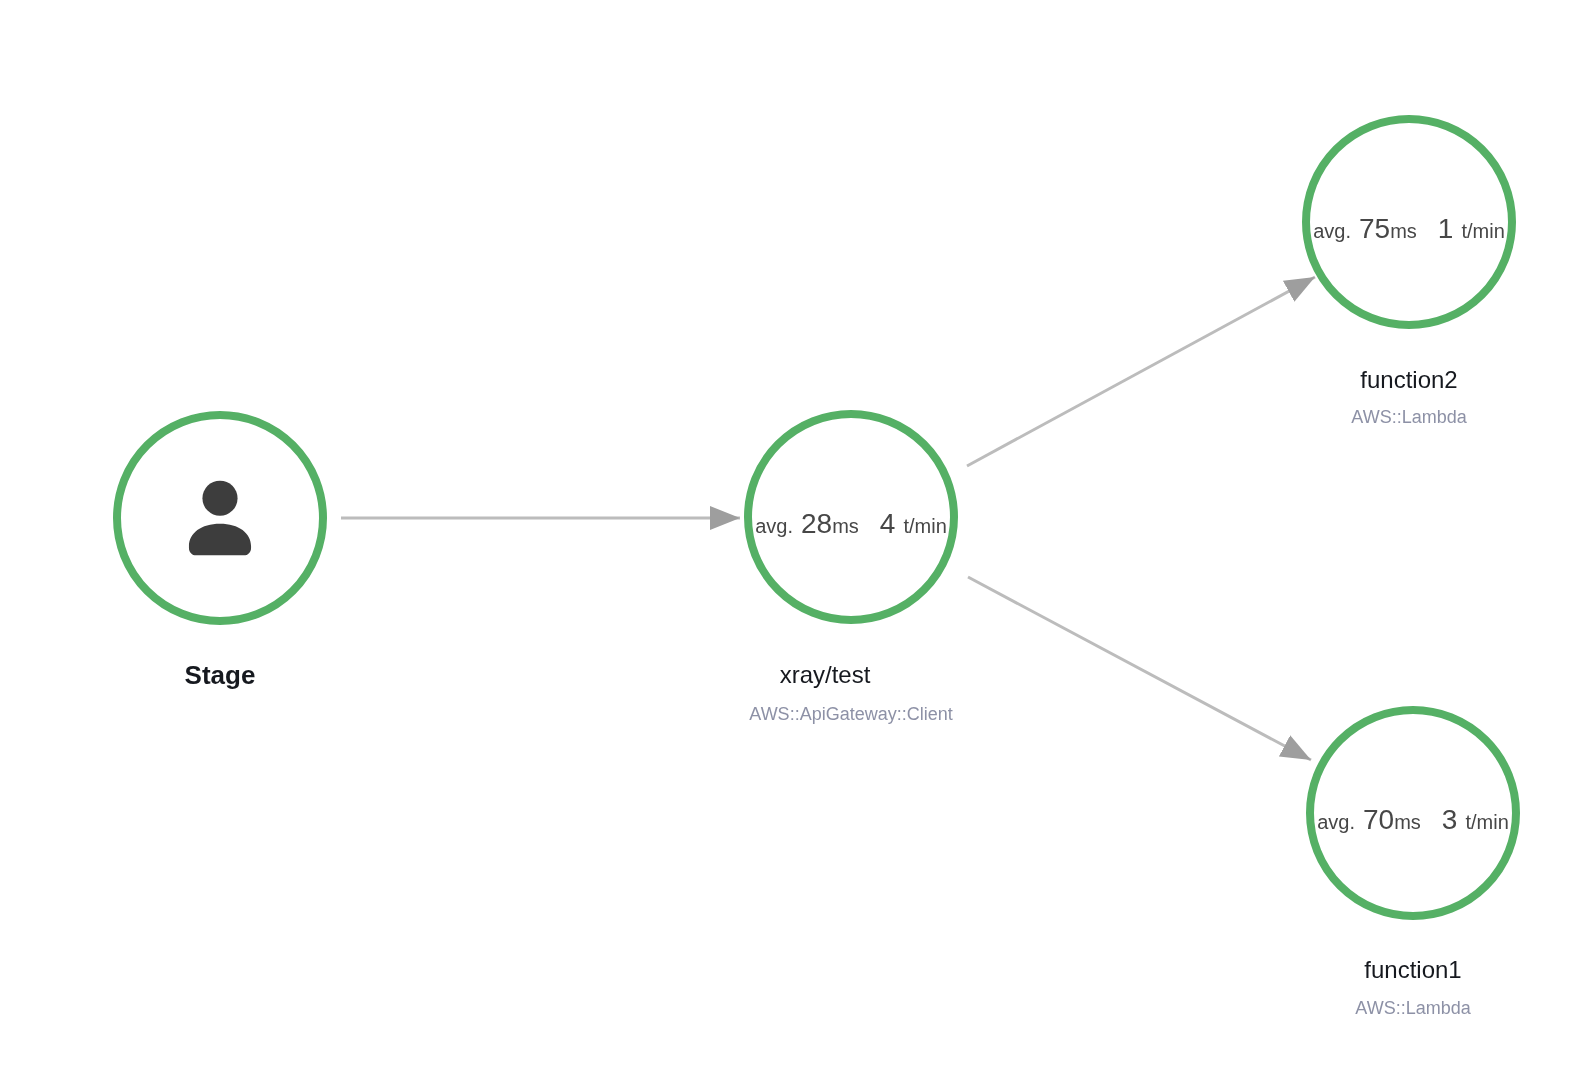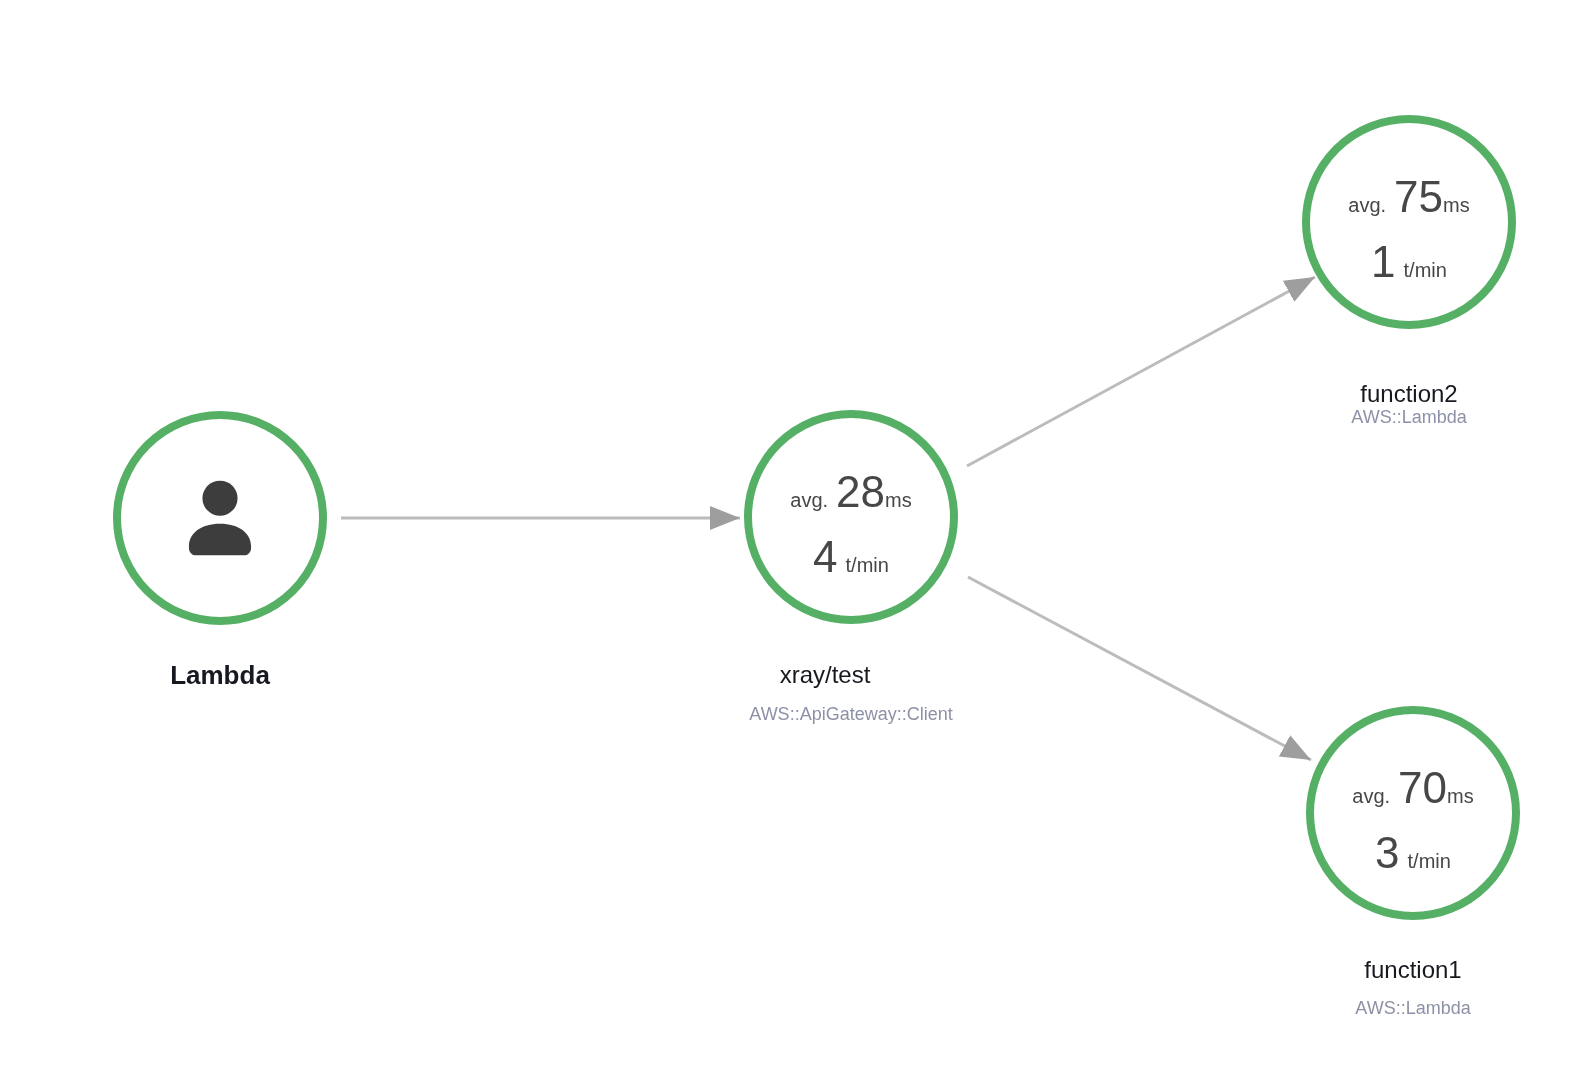--- a/index.html
+++ b/index.html
@@ -39,28 +39,28 @@
     border-radius: 50%;
     background: #ffffff;
     display: flex;
     align-items: center;
     justify-content: center;
     cursor: pointer;
   }
 
   .stats {
     display: flex;
-    flex-direction: column;
+    flex-direction: row;
     align-items: center;
     gap: 21px;
     padding-top: 14px;
     color: var(--stats, #474747);
   }
   .stat-row { display: flex; align-items: baseline; line-height: 1; white-space: nowrap; }
-  .stat-big   { font-size: 44px; }
+  .stat-big   { font-size: 28px; }
   .stat-small { font-size: 20px; }
   .sp { margin-left: 8px; }
 
   .node-label, .node-sublabel {
     position: absolute;
     transform: translateX(-50%);
     white-space: nowrap;
     line-height: 1.2;
     text-align: center;
   }
@@ -86,21 +86,21 @@
     <line class="edge-line" x1="967" y1="466" x2="1315" y2="277" marker-end="url(#arrow)"></line>
     <line class="edge-line" x1="968" y1="577" x2="1311" y2="760" marker-end="url(#arrow)"></line>
   </svg>
 
   <div class="node-circle" style="left:113px; top:411px;">
     <svg class="person-svg" width="108" height="108" viewBox="0 0 24 24" xmlns="http://www.w3.org/2000/svg">
       <circle cx="12" cy="7.6" r="3.9"></circle>
       <path d="M12 13.3c-4.2 0-6.9 2.1-6.9 5v0.4c0 0.9 0.7 1.6 1.6 1.6h10.6c0.9 0 1.6-0.7 1.6-1.6v-0.4c0-2.9-2.7-5-6.9-5z"></path>
     </svg>
   </div>
-  <div class="node-label bold" style="left:220px; top:660px;">Lambda</div>
+  <div class="node-label bold" style="left:220px; top:660px;">Stage</div>
 
   <div class="node-circle" style="left:744px; top:410px;">
     <div class="stats">
       <div class="stat-row">
         <span class="stat-small">avg.</span>
           <span class="stat-big sp">28</span>
           <span class="stat-small">ms</span>
       </div>
       <div class="stat-row">
         <span class="stat-big">4</span>
@@ -117,21 +117,21 @@
         <span class="stat-small">avg.</span>
           <span class="stat-big sp">75</span>
           <span class="stat-small">ms</span>
       </div>
       <div class="stat-row">
         <span class="stat-big">1</span>
           <span class="stat-small sp">t/min</span>
       </div>
     </div>
   </div>
-  <div class="node-label" style="left:1409px; top:380px;">function2</div>
+  <div class="node-label" style="left:1409px; top:366px;">function2</div>
   <div class="node-sublabel" style="left:1409px; top:407px;">AWS::Lambda</div>
 
   <div class="node-circle" style="left:1306px; top:706px;">
     <div class="stats">
       <div class="stat-row">
         <span class="stat-small">avg.</span>
           <span class="stat-big sp">70</span>
           <span class="stat-small">ms</span>
       </div>
       <div class="stat-row">

